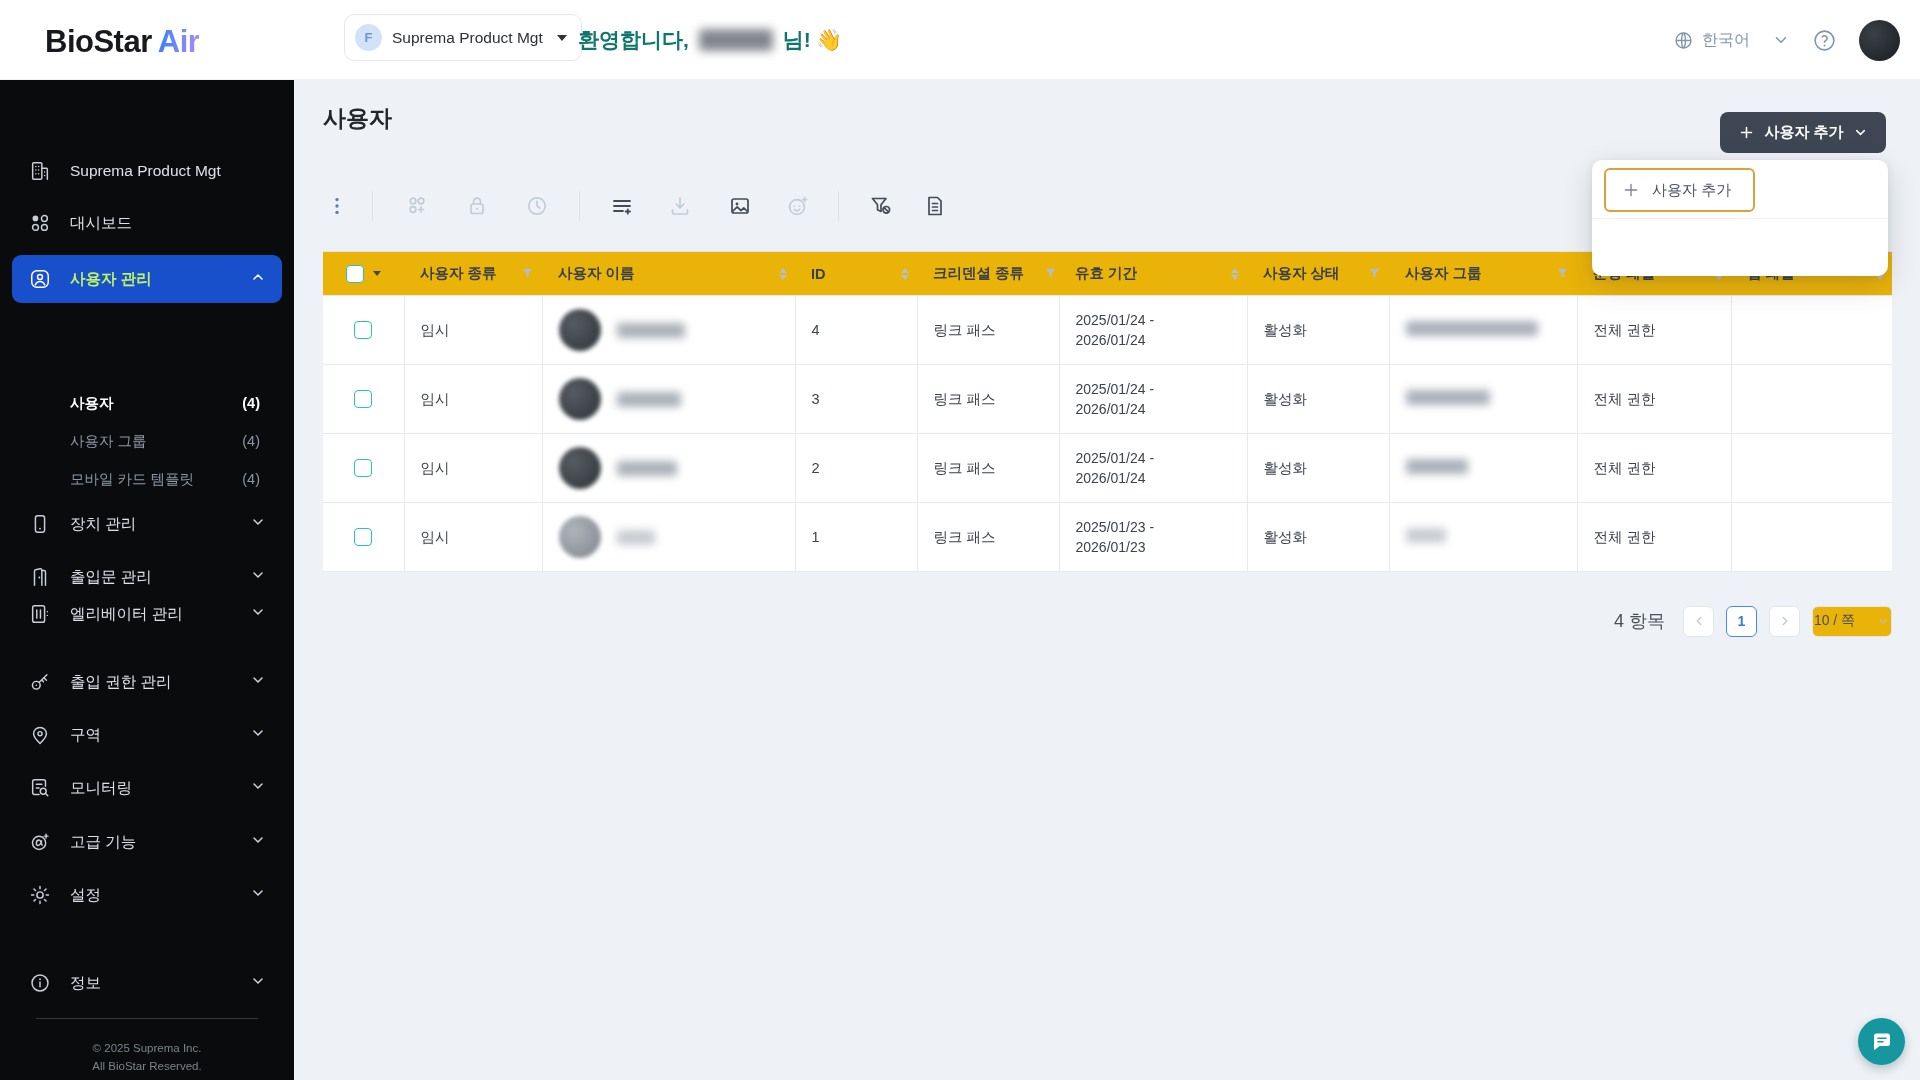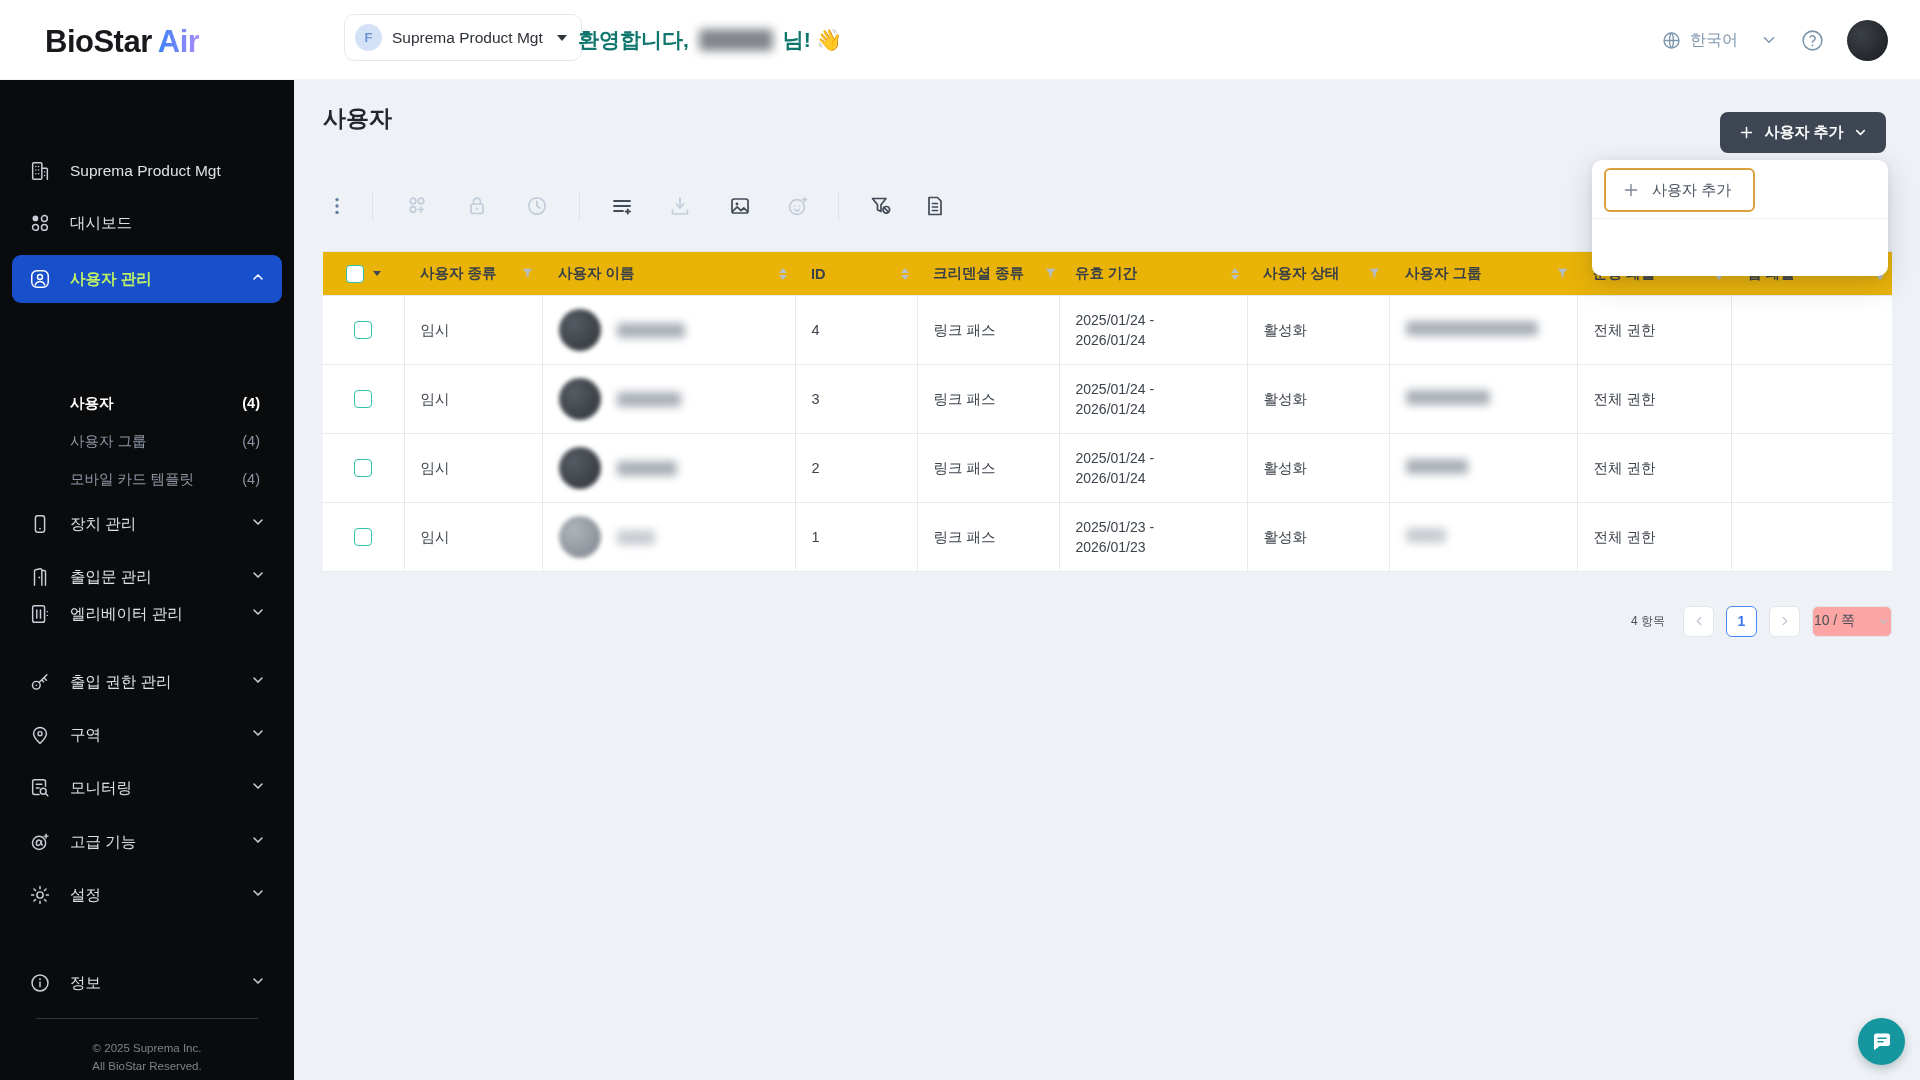--- a/index.html
+++ b/index.html
@@ -11,21 +11,21 @@
   .topbar { position:absolute; left:0; top:0; width:1920px; height:80px; background:#ffffff; z-index:40; border-bottom:1px solid #f0f2f5; display:flex; align-items:center; }
   .logo { position:absolute; left:45px; top:24px; font-size:31px; font-weight:700; letter-spacing:-0.5px; }
   .logo .b1 { color:#17191c; }
   .logo .b2 { background:linear-gradient(90deg,#3b82f6,#a78bfa); -webkit-background-clip:text; background-clip:text; color:transparent; margin-left:6px; }
   .org-pill { position:absolute; left:344px; top:14px; height:47px; min-width:222px; background:#fff; border:1px solid #e4e8ee; border-radius:10px; display:flex; align-items:center; padding:0 14px 0 10px; gap:10px; cursor:pointer; }
   .org-badge { width:27px; height:27px; border-radius:50%; background:#d4e2f8; color:#6b93d6; font-size:13px; font-weight:700; display:flex; align-items:center; justify-content:center; }
   .org-name { font-size:15.5px; color:#2c3138; }
   .caret-dn { width:0; height:0; border-left:5px solid transparent; border-right:5px solid transparent; border-top:6px solid #2e333a; margin-left:4px; }
   .welcome { position:absolute; left:578px; top:0; height:80px; display:flex; align-items:center; font-size:21px; font-weight:700; color:#0f766e; }
   .blur-name { display:inline-block; width:74px; height:22px; background:#83878d; border-radius:3px; filter:blur(5px); margin:0 10px; }
-  .top-right { position:absolute; right:32px; top:0; height:80px; display:flex; align-items:center; gap:22px; }
+  .top-right { position:absolute; right:20px; top:0; height:80px; display:flex; align-items:center; gap:22px; }
   .lang { display:flex; align-items:center; gap:8px; color:#7e96ae; font-size:16px; cursor:pointer; }
   .icon-steel { color:#7e96ae; }
   .avatar { width:41px; height:41px; border-radius:50%; background:radial-gradient(circle at 35% 35%, #3c4147, #23272b 70%); cursor:pointer; }
 
   
   .sidebar { position:absolute; left:0; top:80px; width:294px; height:1000px; background:#0a0b0d; z-index:35; }
   .nav-item { position:absolute; left:12px; right:12px; height:44px; display:flex; align-items:center; padding:0 16px; color:#dde1e7; font-size:15.5px; cursor:pointer; border-radius:9px; }
   .nav-item .nicon { width:24px; display:flex; justify-content:center; color:#c9ced8; flex:none; }
   .nav-item .nlabel { margin-left:18px; white-space:nowrap; }
   .nav-item .spacer { flex:1; }
@@ -76,24 +76,24 @@
   .fticon { color:#b3bcc7; display:inline-flex; cursor:pointer; }
   .namecell { display:flex; align-items:center; gap:16px; }
   .rowavatar { width:42px; height:42px; border-radius:50%; background:radial-gradient(circle at 35% 35%, #565c63, #3a3f45 70%); filter:blur(2px); flex:none; }
   .rowavatar.light { background:radial-gradient(circle at 35% 35%, #aeb4ba, #8d939a 70%); }
   .blurtxt { height:15px; background:#aab0b8; border-radius:3px; filter:blur(4px); display:inline-block; }
   .blurtxt.light { background:#c8ccd2; }
   .dcell { font-size:14px; line-height:20px; color:#3c434c; }
 
   
   .pagination { position:absolute; left:323px; top:604px; width:1569px; height:34px; display:flex; align-items:center; justify-content:flex-end; gap:12px; }
-  .pg-total { font-size:12px; color:#4a5058; margin-right:6px; }
+  .pg-total { font-size:18px; color:#4a5058; margin-right:6px; }
   .pg-box { width:31px; height:31px; background:#fff; border:1px solid #e2e6ea; border-radius:6px; display:flex; align-items:center; justify-content:center; color:#c2c9d2; font-size:14px; cursor:pointer; }
   .pg-box.cur { border-color:#4b86f0; color:#3f76e8; font-weight:600; cursor:default; }
-  .pg-size { width:80px; height:31px; background:#fca5a5; border:1px solid #e2e6ea; border-radius:6px; display:flex; align-items:center; justify-content:center; gap:22px; color:#4a5058; font-size:14px; cursor:pointer; }
+  .pg-size { width:80px; height:31px; background:#eab308; border:1px solid #e2e6ea; border-radius:6px; display:flex; align-items:center; justify-content:center; gap:22px; color:#4a5058; font-size:14px; cursor:pointer; }
   .pg-size .sm-chev { color:#b6bfca; display:flex; }
 
   
   .chat-fab { position:absolute; left:1858px; top:1018px; width:47px; height:47px; border-radius:50%; background:#1697a0; border:none; display:flex; align-items:center; justify-content:center; cursor:pointer; box-shadow:0 4px 10px rgba(10,60,65,.25); z-index:60; }
 </style>
 </head>
 <body>
 
 <div id="app">
 

